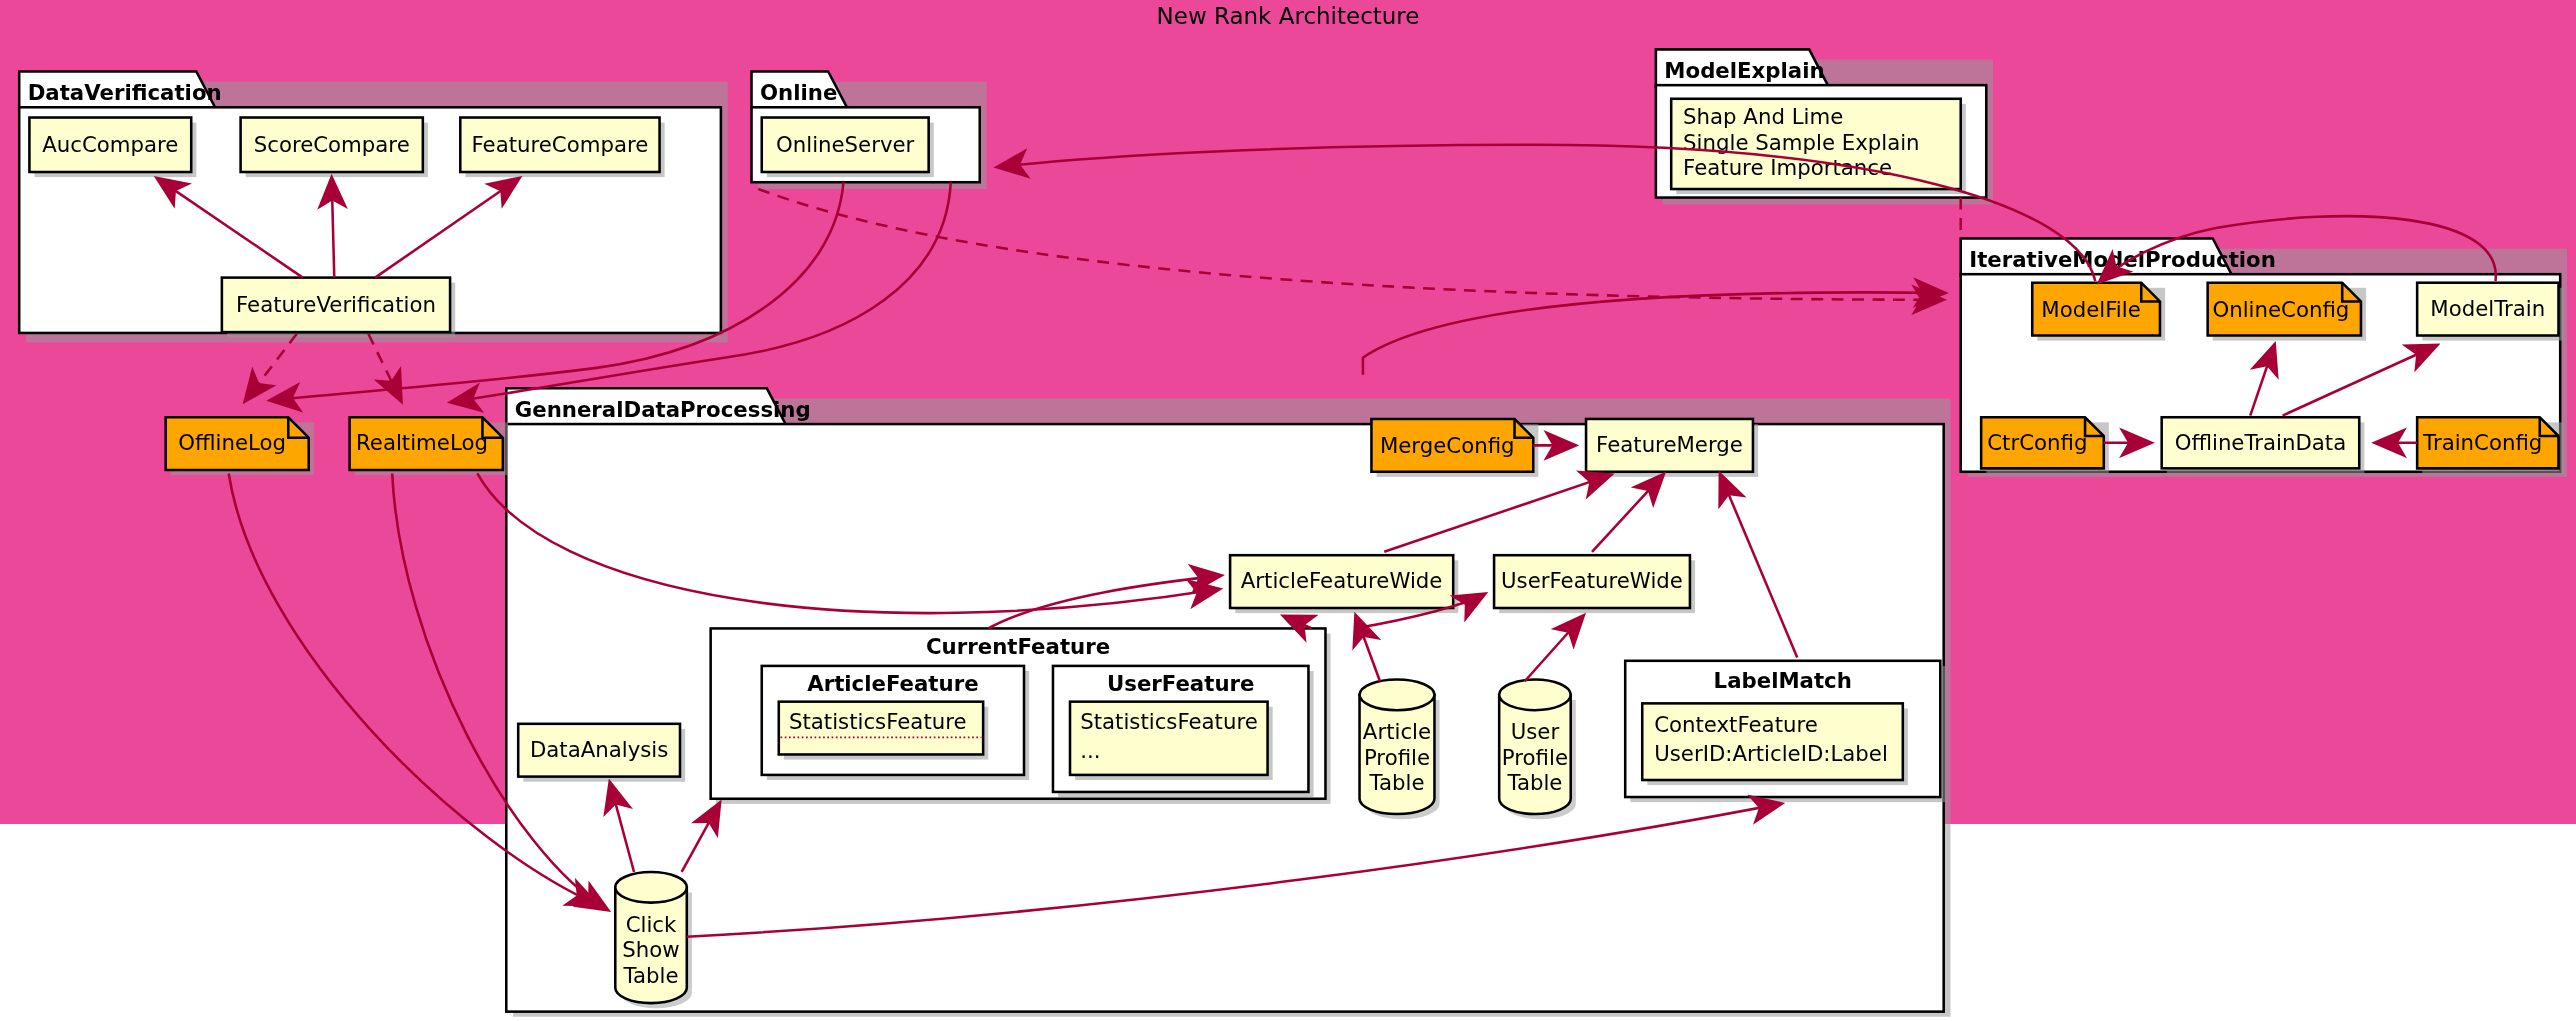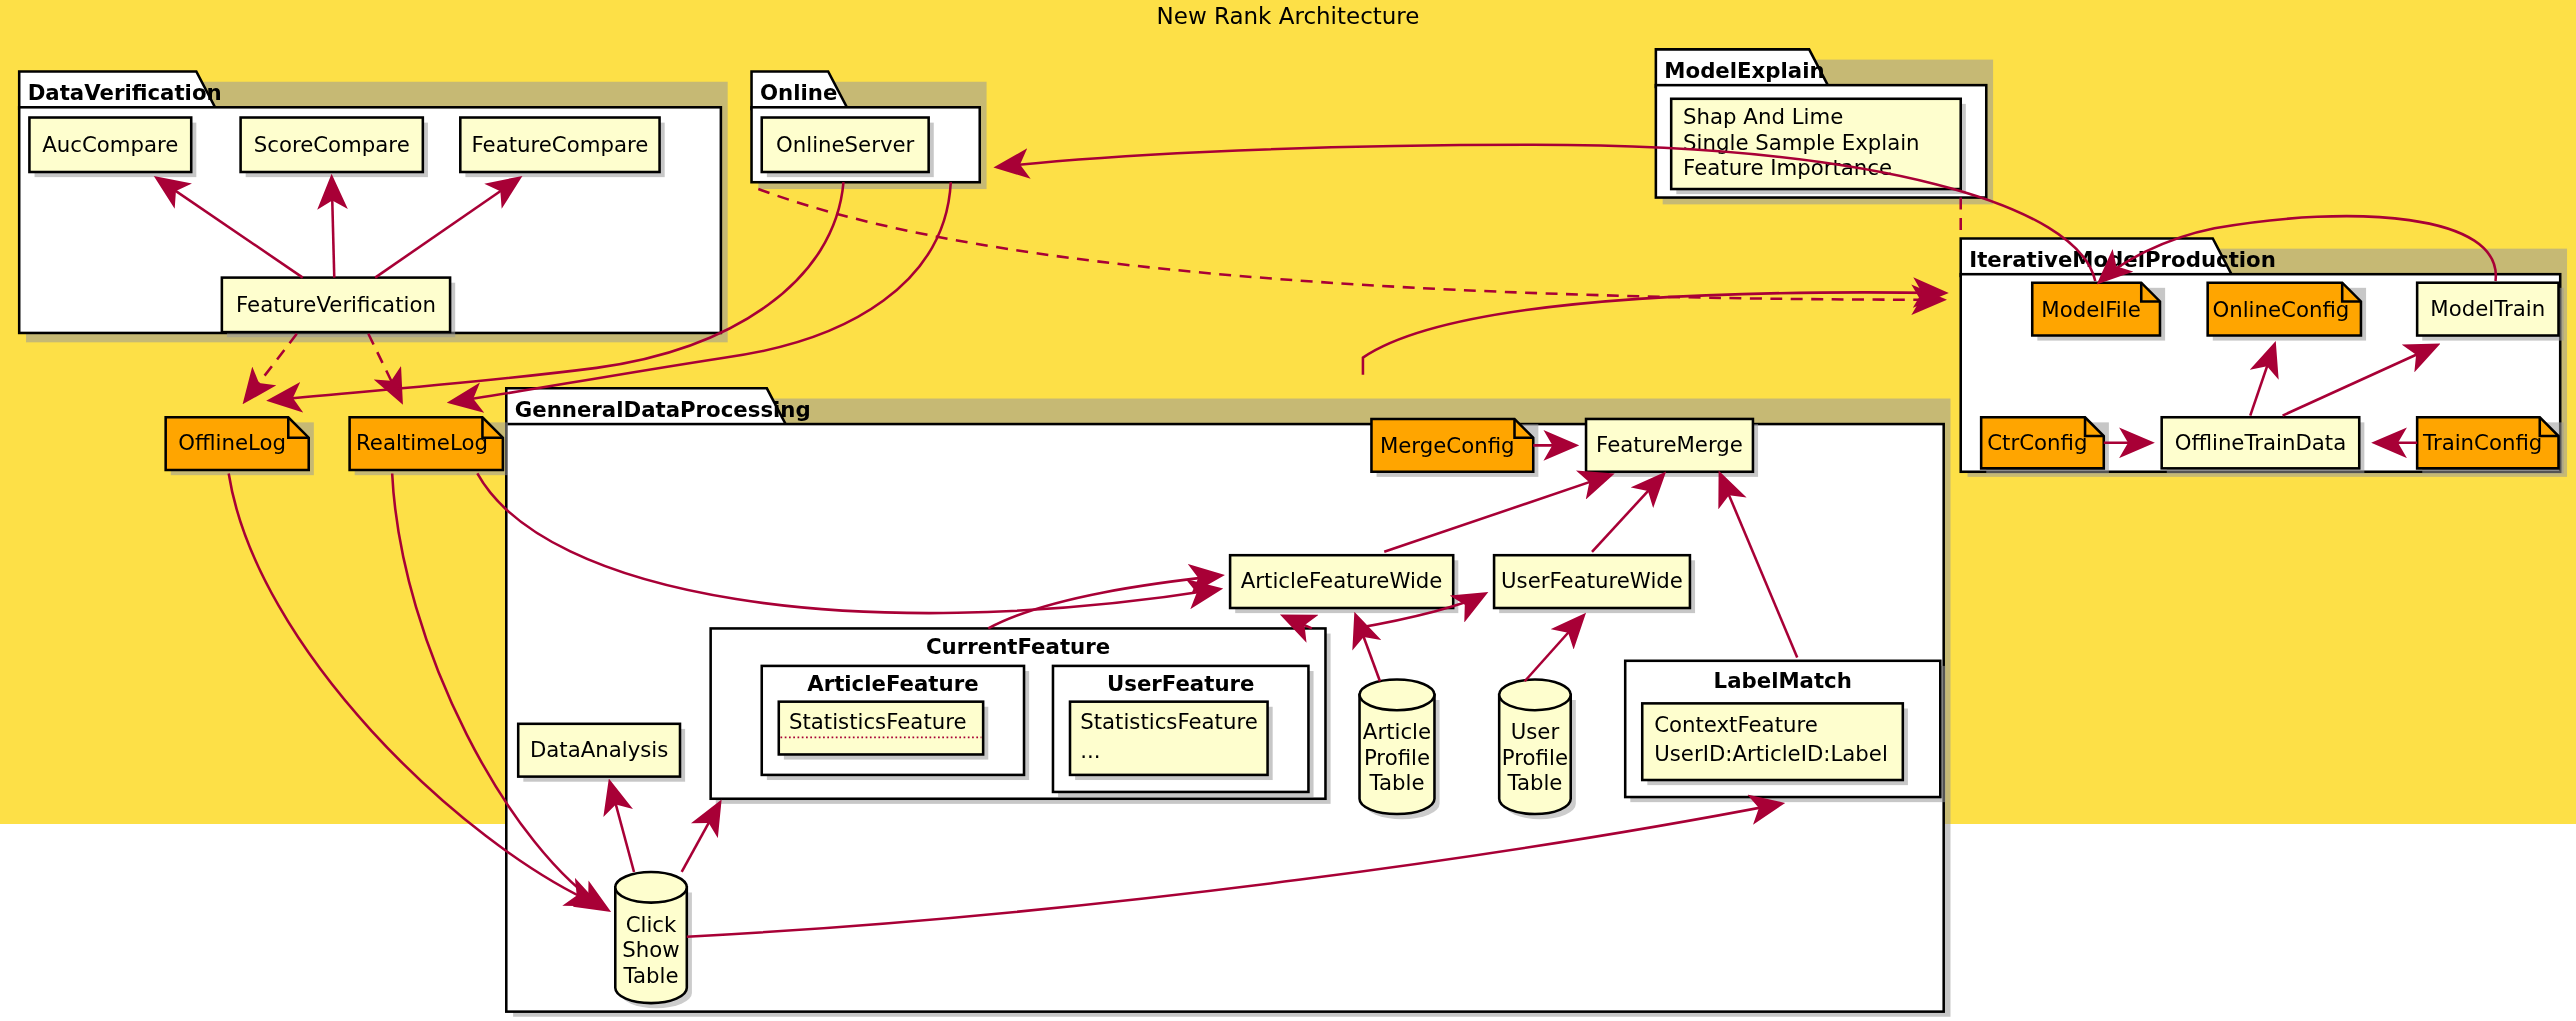--- a/index.html
+++ b/index.html
@@ -1,17 +1,17 @@
 <!DOCTYPE html>
 <html style="font-size:13.6px"><head>
 <meta charset="utf-8">
 <style>
   html,body{margin:0;padding:0;background:#ffffff;}
   body{width:2576px;height:1021px;font-family:"DejaVu Sans",sans-serif;overflow:hidden;}
-  #canvas{position:relative;width:2576px;height:824px;background:#fde047;}
+  #canvas{position:relative;width:2576px;height:824px;background:#ec4899;}
   svg.diagram{position:absolute;left:0;top:0;width:2576px;height:1021px;}
   .pkg-title{font-family:"DejaVu Sans",sans-serif;font-size:25px;font-weight:bold;fill:#000;}
   .pkg-title-c{font-family:"DejaVu Sans",sans-serif;font-size:25px;font-weight:bold;fill:#000;text-anchor:middle;}
   .node-label{font-family:"DejaVu Sans",sans-serif;font-size:25px;fill:#000;text-anchor:middle;}
   .node-label-l{font-family:"DejaVu Sans",sans-serif;font-size:25px;fill:#000;}
   .db-label{font-family:"DejaVu Sans",sans-serif;font-size:25px;fill:#000;text-anchor:middle;}
   .title-text{font-family:"DejaVu Sans",sans-serif;font-size:27px;fill:#000;text-anchor:middle;}
   .pkgbox{fill:#ffffff;stroke:#000000;stroke-width:3;}
   .pkgtab{fill:#ffffff;stroke:#000000;stroke-width:3;}
   .compbox{fill:#FEFECE;stroke:#000000;stroke-width:3;}

